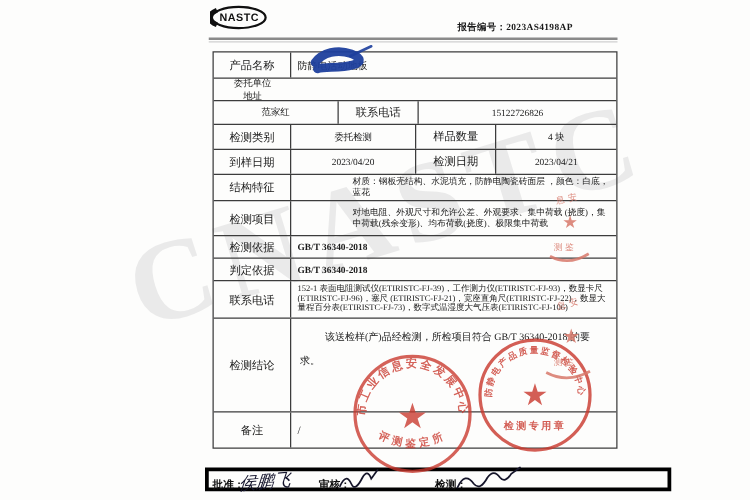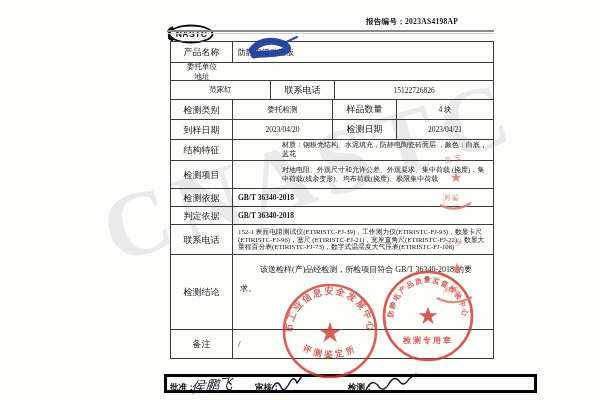--- a/index.html
+++ b/index.html
@@ -5,21 +5,21 @@
   html,body{margin:0;padding:0;}
   body{width:600px;height:400px;background:#ffffff;font-family:"Liberation Serif",serif;overflow:hidden;}
   .page{position:relative;width:600px;height:400px;background:#fdfdfc;overflow:hidden;}
 
   
   .watermark{position:absolute;left:96px;top:118px;z-index:0;font-size:92px;font-weight:bold;
     letter-spacing:8px;color:rgba(120,120,125,0.14);transform:rotate(-17deg);white-space:nowrap;
     font-family:"Liberation Serif",serif;pointer-events:none;}
 
   
-  .logo{position:absolute;left:168px;top:24px;z-index:1;}
+  .logo{position:absolute;left:168px;top:4px;z-index:1;}
   .report-no{position:absolute;left:366px;top:17px;z-index:1;font-size:7.5px;font-weight:bold;color:#1a1a1a;letter-spacing:0.3px;}
   .header-line{position:absolute;left:167px;top:30px;width:327px;height:2px;background:#8a8a8a;z-index:1;}
   .header-line2{position:absolute;left:167px;top:33px;width:327px;height:1px;background:#cfcfcf;z-index:1;}
 
   
   .doc-table{position:absolute;left:170px;top:41px;width:322px;z-index:1;border:1px solid #3c3c3c;color:#191919;}
   .row{display:flex;border-bottom:1px solid #3c3c3c;box-sizing:border-box;}
   .row:last-child{border-bottom:none;}
   .cell{border-right:1px solid #3c3c3c;box-sizing:border-box;display:flex;align-items:center;justify-content:center;overflow:hidden;font-family:Liberation Serif, serif;}
   .cell:last-child{border-right:none;}

